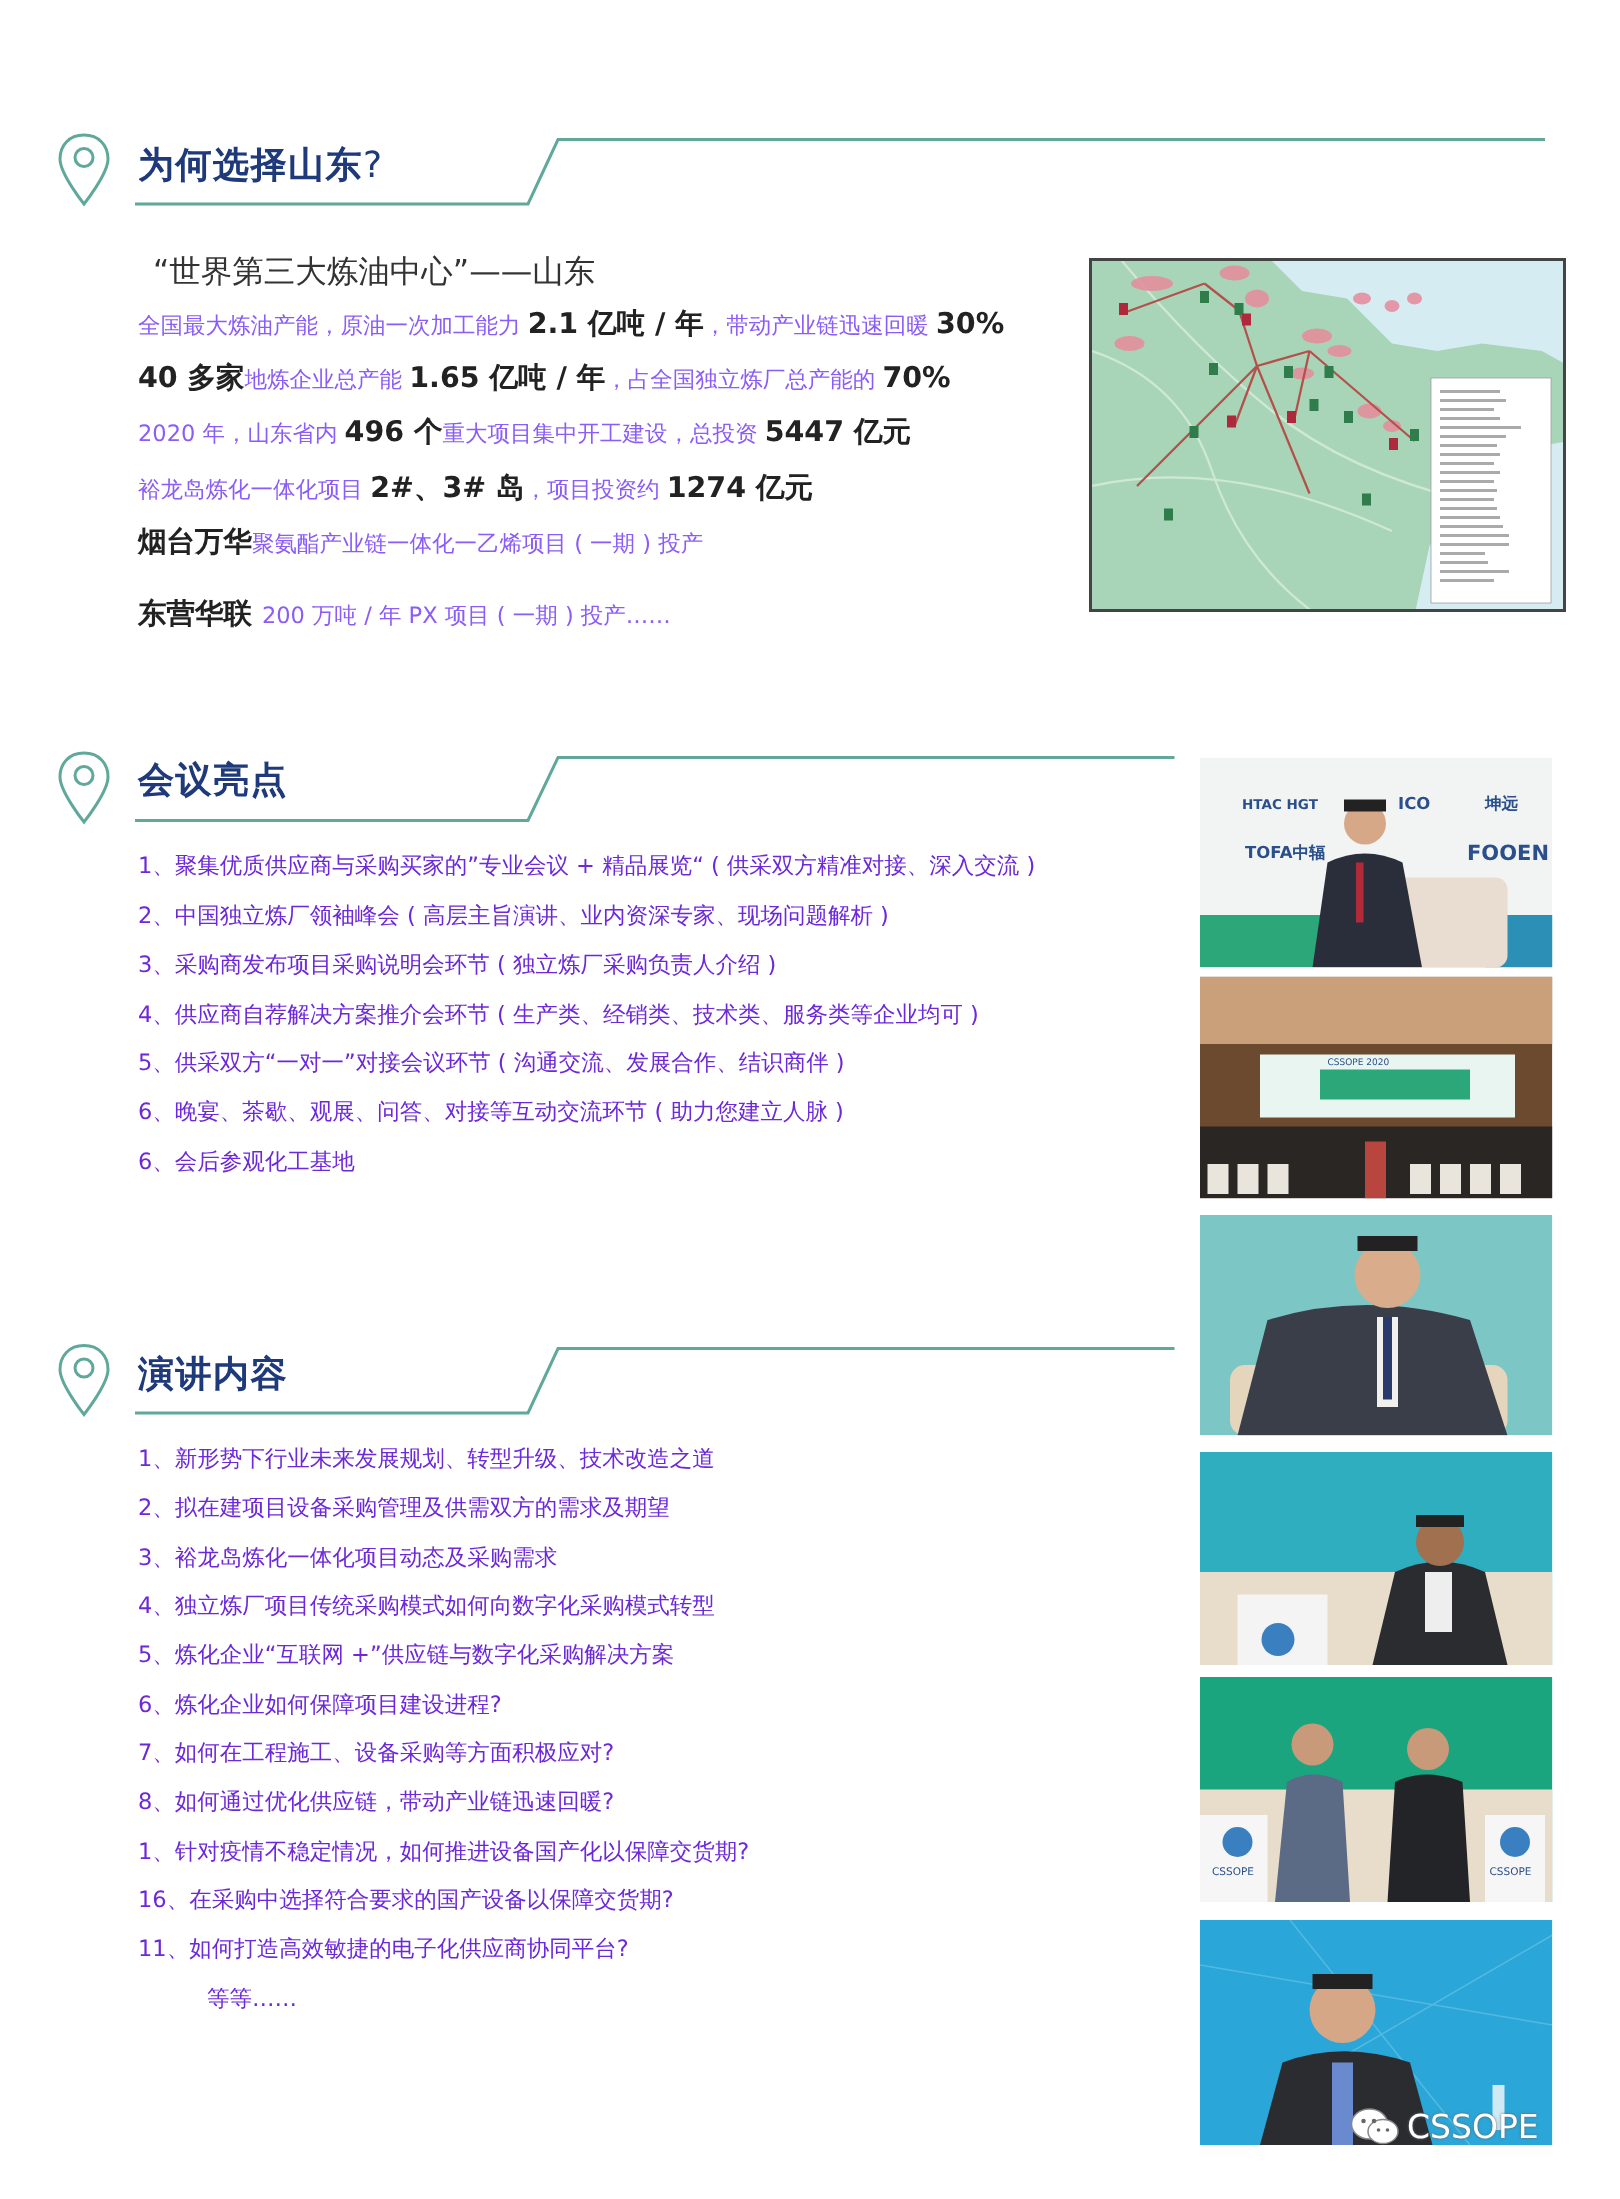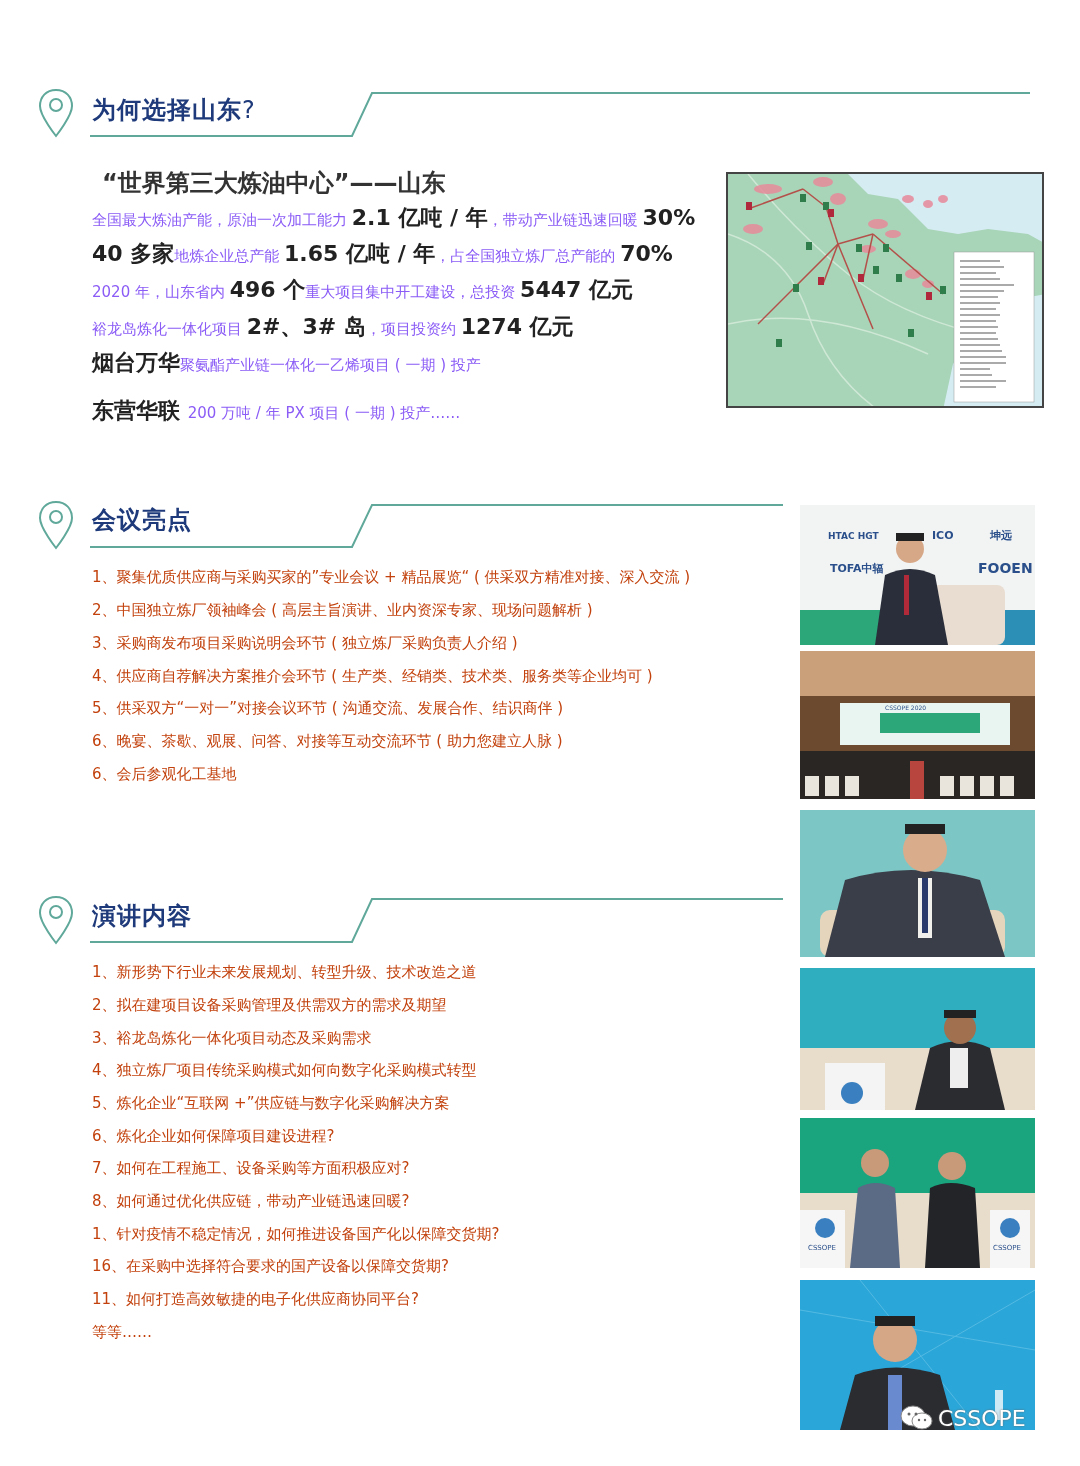--- a/index.html
+++ b/index.html
@@ -8,27 +8,27 @@
 
     .section-header { position: absolute; left: 0; width: 988px; height: 70px; }
     .section-header svg.rule { position: absolute; left: 0; top: 0; }
     .pin { position: absolute; left: 38px; width: 36px; height: 50px; }
     .sec-title { position: absolute; left: 92px; font-size: 24px; font-weight: bold; color: #1f3a7a; letter-spacing: 1px; }
     .sec-title .q { font-weight: normal; }
 
     .intro { position: absolute; left: 92px; }
     .intro .line { position: absolute; left: 0; white-space: nowrap; color: #333; }
     .small { font-size: 15px; color: #8b5cf6; }
-    .big { font-size: 22px; font-weight: bold; color: #222; }
-    .headline { font-size: 24px; font-weight: bold; color: #222; }
+    .big { font-size: 19px; font-weight: bold; color: #222; }
+    .headline { font-size: 21px; font-weight: normal; color: #222; }
 
     .map { position: absolute; left: 726px; top: 172px; width: 318px; height: 236px; border: 2px solid #444; background: #cfe8ee; overflow: hidden; }
 
     .list { position: absolute; left: 92px; }
-    .list .item { position: absolute; left: 0; white-space: nowrap; font-size: 15px; color: #c2410c; }
+    .list .item { position: absolute; left: 0; white-space: nowrap; font-size: 15px; color: #6d28d9; }
 
     .photo { position: absolute; left: 800px; width: 235px; overflow: hidden; }
     .watermark { position: absolute; left: 900px; top: 1404px; font-size: 22px; color: #ffffff; text-shadow: 0 0 2px #666; display: flex; align-items: center; gap: 4px; }
   </style>
 </head>
 <body>
 
 <div class="section-header" style="top:80px;">
   <svg class="rule" width="1080" height="70">
     <polyline points="90,56 352,56 372,13 1030,13" fill="none" stroke="#5fa89a" stroke-width="2"></polyline>
@@ -169,21 +169,21 @@
   <div class="item" style="top:33px;">2、拟在建项目设备采购管理及供需双方的需求及期望</div>
   <div class="item" style="top:66px;">3、裕龙岛炼化一体化项目动态及采购需求</div>
   <div class="item" style="top:98px;">4、独立炼厂项目传统采购模式如何向数字化采购模式转型</div>
   <div class="item" style="top:131px;">5、炼化企业“互联网 +”供应链与数字化采购解决方案</div>
   <div class="item" style="top:164px;">6、炼化企业如何保障项目建设进程?</div>
   <div class="item" style="top:196px;">7、如何在工程施工、设备采购等方面积极应对?</div>
   <div class="item" style="top:229px;">8、如何通过优化供应链，带动产业链迅速回暖?</div>
   <div class="item" style="top:262px;">1、针对疫情不稳定情况，如何推进设备国产化以保障交货期?</div>
   <div class="item" style="top:294px;">16、在采购中选择符合要求的国产设备以保障交货期?</div>
   <div class="item" style="top:327px;">11、如何打造高效敏捷的电子化供应商协同平台?</div>
-  <div class="item" style="top:360px;">等等……</div>
+  <div class="item" style="top:360px;margin-left:46px;">等等……</div>
 </div>
 
 <div class="photo" style="top:505px; height:140px;">
   <svg width="235" height="140" viewBox="0 0 235 140">
     <rect width="235" height="140" fill="#f2f4f4"></rect>
     <rect x="0" y="105" width="235" height="35" fill="#2ba77a"></rect>
     <rect x="190" y="105" width="45" height="35" fill="#2c8fb5"></rect>
     <text x="28" y="34" font-size="9" font-weight="bold" fill="#2a4f8a" font-family="DejaVu Sans, sans-serif">HTAC HGT</text>
     <text x="132" y="34" font-size="11" font-weight="bold" fill="#2a4f8a" font-family="DejaVu Sans, sans-serif">ICO</text>
     <text x="190" y="34" font-size="11" font-weight="bold" fill="#2a4f8a" font-family="DejaVu Sans, sans-serif">坤远</text>

